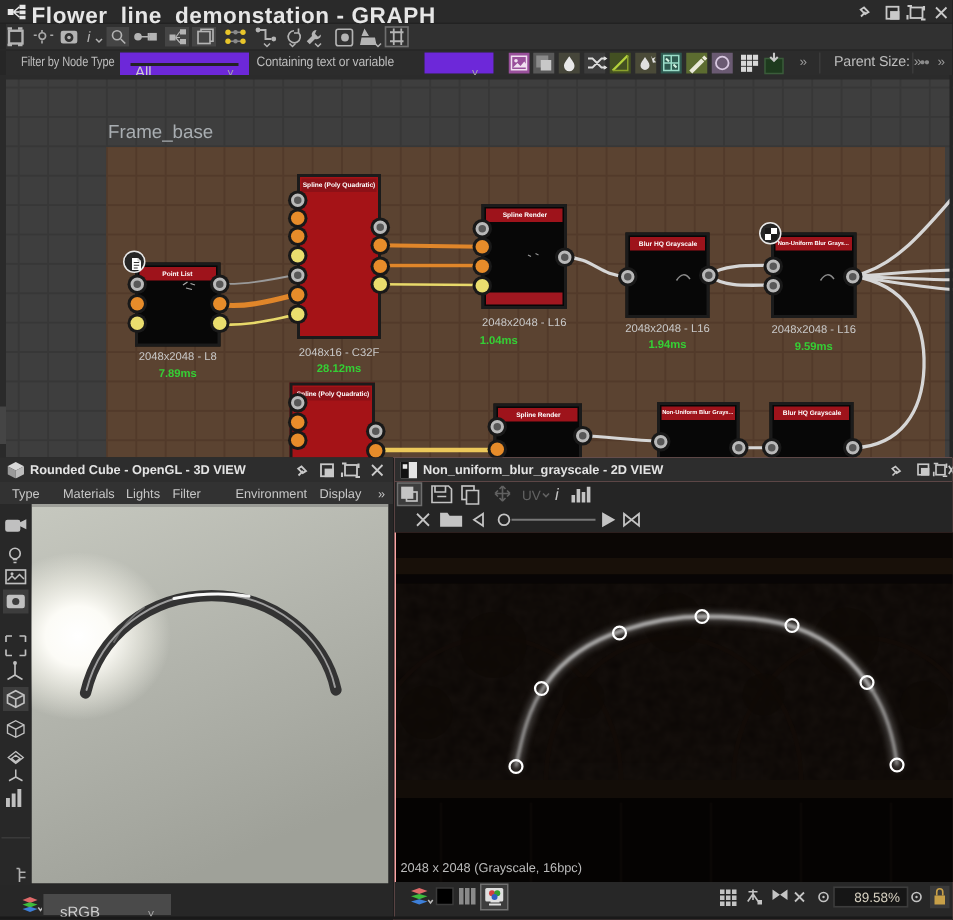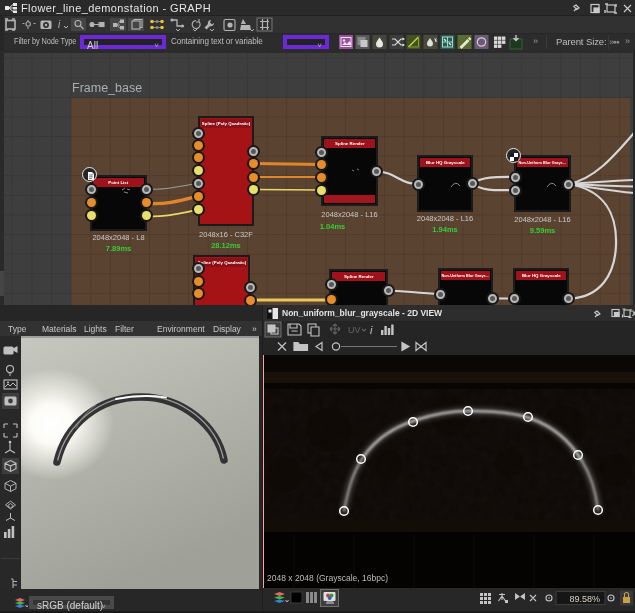--- a/index.html
+++ b/index.html
@@ -1,25 +1,25 @@
 <!DOCTYPE html>
 <html><head>
 <meta charset="utf-8">
 <style>
 *{margin:0;padding:0;box-sizing:border-box}
 html,body{width:635px;height:613px;overflow:hidden;background:#1e1e1e;font-family:"Liberation Sans",sans-serif}
 #app{position:relative;width:635px;height:613px;background:#262626}
 .a{position:absolute}
 
 #gtitle{left:0;top:0;width:635px;height:16px;background:#2a2a2a;border-bottom:1px solid #222}
-#gtitle .t{left:21px;top:1.5px;font-size:11px;font-weight:normal;color:#e6e6e6;letter-spacing:.4px}
+#gtitle .t{left:21px;top:1.5px;font-size:15px;font-weight:bold;color:#e6e6e6;letter-spacing:.4px}
 #gtoolbar{left:0;top:16px;width:635px;height:17px;background:#313131}
 #gfilter{left:0;top:33px;width:635px;height:17px;background:#2c2c2c;border-top:1px solid #272727}
 .lbl{font-size:9px;color:#bdbdbd;letter-spacing:-0.1px}
-.combo{background:#232323;border:4px solid #6d28d9;color:#cfcfcf;font-size:10px}
+.combo{background:#232323;border:7px solid #6d28d9;color:#cfcfcf;font-size:10px}
 .chev{position:absolute;color:#aaa;font-size:8px}
 
 #gview{left:0;top:50px;width:635px;height:255px;background:#3e3e3e;overflow:hidden;
  background-image:linear-gradient(#373737 1px,transparent 1px),linear-gradient(90deg,#373737 1px,transparent 1px);
  background-size:19.6px 19.6px;background-position:-7.8px -11.9px}
 #frame{left:71px;top:48px;width:559px;height:207px;background:#5b4331;
  background-image:linear-gradient(#523a2a 1px,transparent 1px),linear-gradient(90deg,#523a2a 1px,transparent 1px);
  background-size:19.6px 19.6px;background-position:-0.4px -1.1px}
 #framelbl{left:72px;top:31px;font-size:12.5px;color:#a9aeb2}
 .node{position:absolute;background:#070707;border:2px solid #1b1b1b}
@@ -347,20 +347,38 @@
         <rect x="2" y="2" width="4" height="4" fill="#1a1a1a"></rect>
         <rect x="6" y="6" width="4" height="4" fill="#1a1a1a"></rect>
       </svg>
     </div>
     <div class="a" style="left:0;top:0;width:4px;height:255px;background:#2a2a2a"></div>
     <div class="a" style="left:0;top:221px;width:4px;height:25px;background:#454545"></div>
     <div class="a" style="left:633px;top:0;width:2px;height:255px;background:#252525"></div>
   </div>
 
   <div class="a" id="v3">
+    <div class="a phead">
+      <svg class="a" style="left:5px;top:3px" width="11" height="11" viewBox="0 0 11 11">
+        <path d="M5.5 0 L11 2.8 L5.5 5.6 L0 2.8 Z" fill="#d8d8d8"></path>
+        <path d="M0 2.8 L5.5 5.6 V11 L0 8.2 Z" fill="#9a9a9a"></path>
+        <path d="M11 2.8 L5.5 5.6 V11 L11 8.2 Z" fill="#bcbcbc"></path>
+      </svg>
+      <div class="t" style="left:20px">Rounded Cube - OpenGL - 3D VIEW</div>
+      <svg class="a" style="left:197px;top:3px" width="60" height="11" viewBox="0 0 60 11">
+        <g stroke="#c9c9c9" stroke-width="1.2" fill="none">
+          <path d="M2 9 L5 6 M4 3 l3 3 l-2.2 1.4 l-3-3z"></path>
+          <rect x="17" y="1.5" width="8" height="8"></rect>
+            <rect x="20" y="5" width="5" height="4.5" fill="#c9c9c9"></rect>
+          <rect x="33" y="2" width="8" height="7"></rect>
+            <path d="M31 1 h3 M42 1 v3 M31 10 v-3 M43 10 h-3" stroke-width="1.4"></path>
+          <path d="M51 2 l7 7 M58 2 l-7 7"></path>
+        </g>
+      </svg>
+    </div>
     <div class="a" id="v3menu">
       <span style="left:8px">Type</span>
         <span style="left:42px">Materials</span>
         <span style="left:84px">Lights</span>
       <span style="left:115px">Filter</span>
         <span style="left:157px">Environment</span>
         <span style="left:213px">Display</span>
       <span style="left:252px">»</span>
     </div>
     <div class="a" id="v3body">

